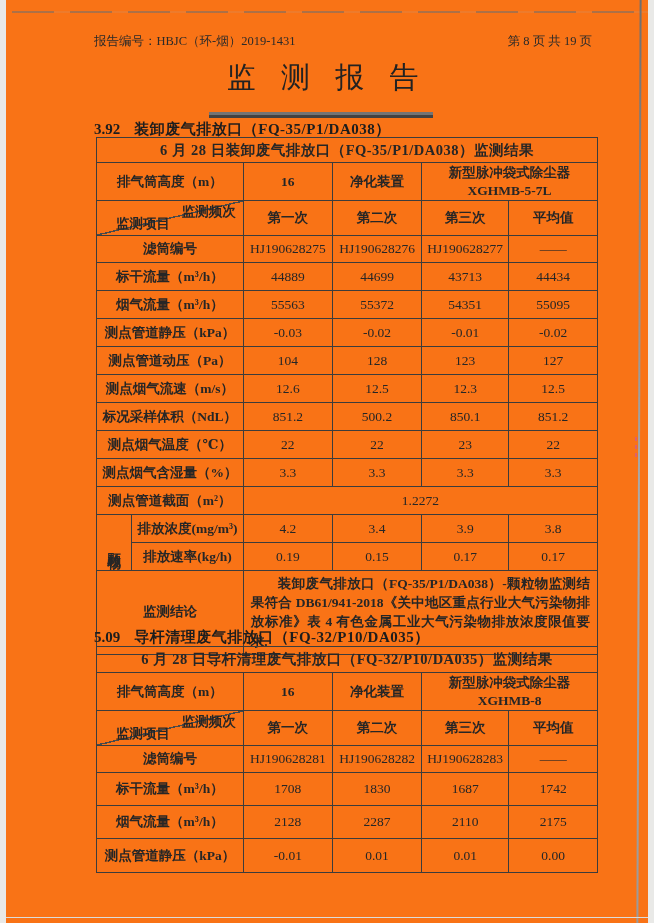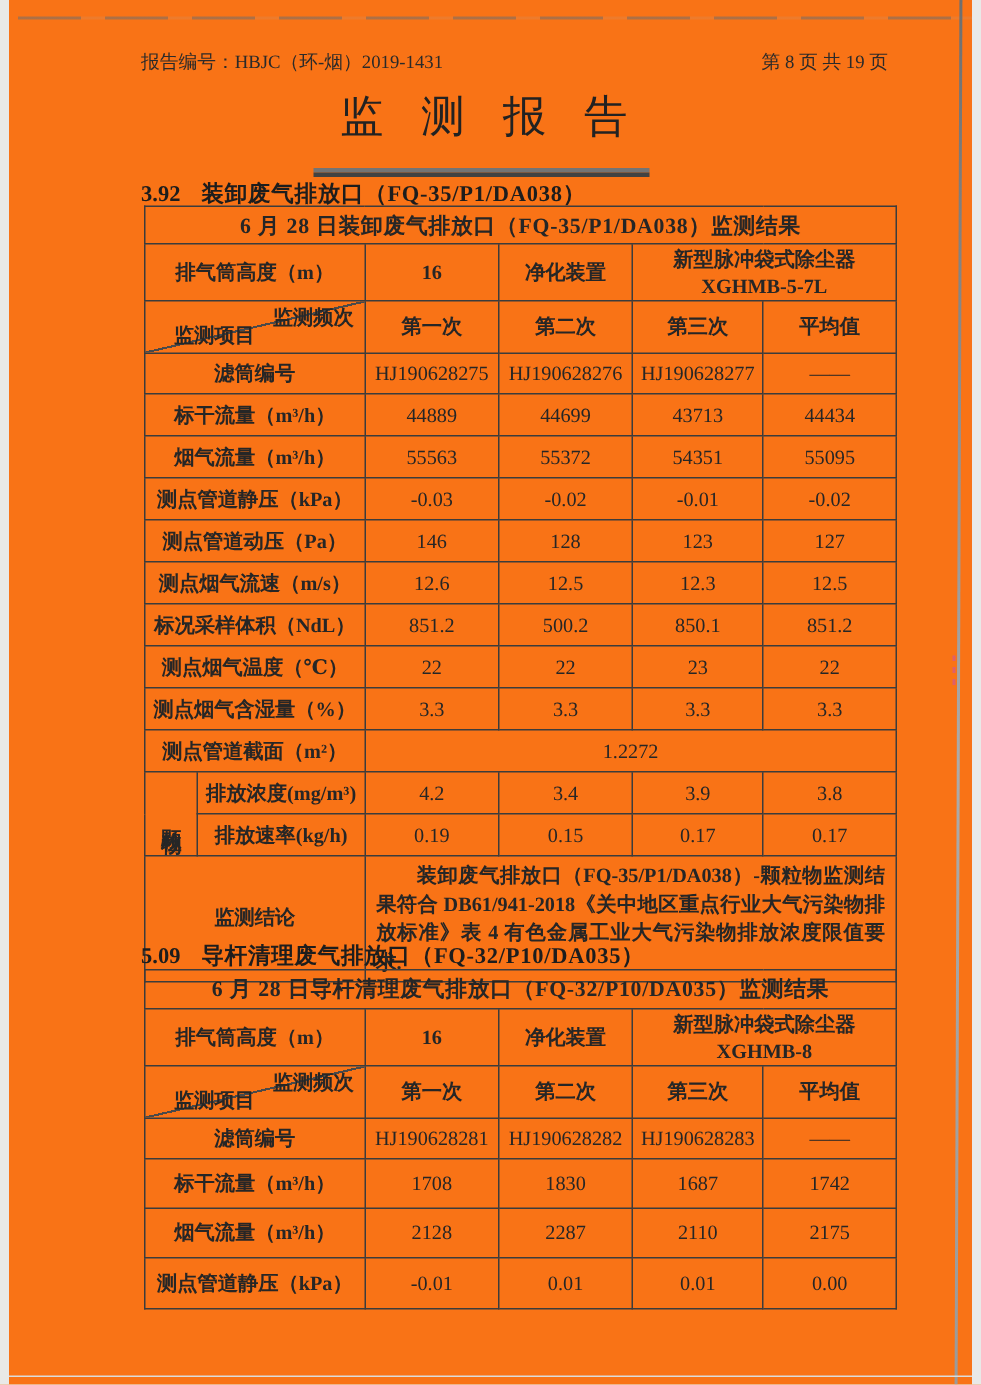--- a/index.html
+++ b/index.html
@@ -193,21 +193,21 @@
     </tr>
     <tr class="h28">
       <td colspan="2" class="lbl">测点管道静压（kPa）</td>
       <td>-0.03</td>
       <td>-0.02</td>
       <td>-0.01</td>
       <td>-0.02</td>
     </tr>
     <tr class="h28">
       <td colspan="2" class="lbl">测点管道动压（Pa）</td>
-      <td>146</td>
+      <td>104</td>
       <td>128</td>
       <td>123</td>
       <td>127</td>
     </tr>
     <tr class="h28">
       <td colspan="2" class="lbl">测点烟气流速（m/s）</td>
       <td>12.6</td>
       <td>12.5</td>
       <td>12.3</td>
       <td>12.5</td>

